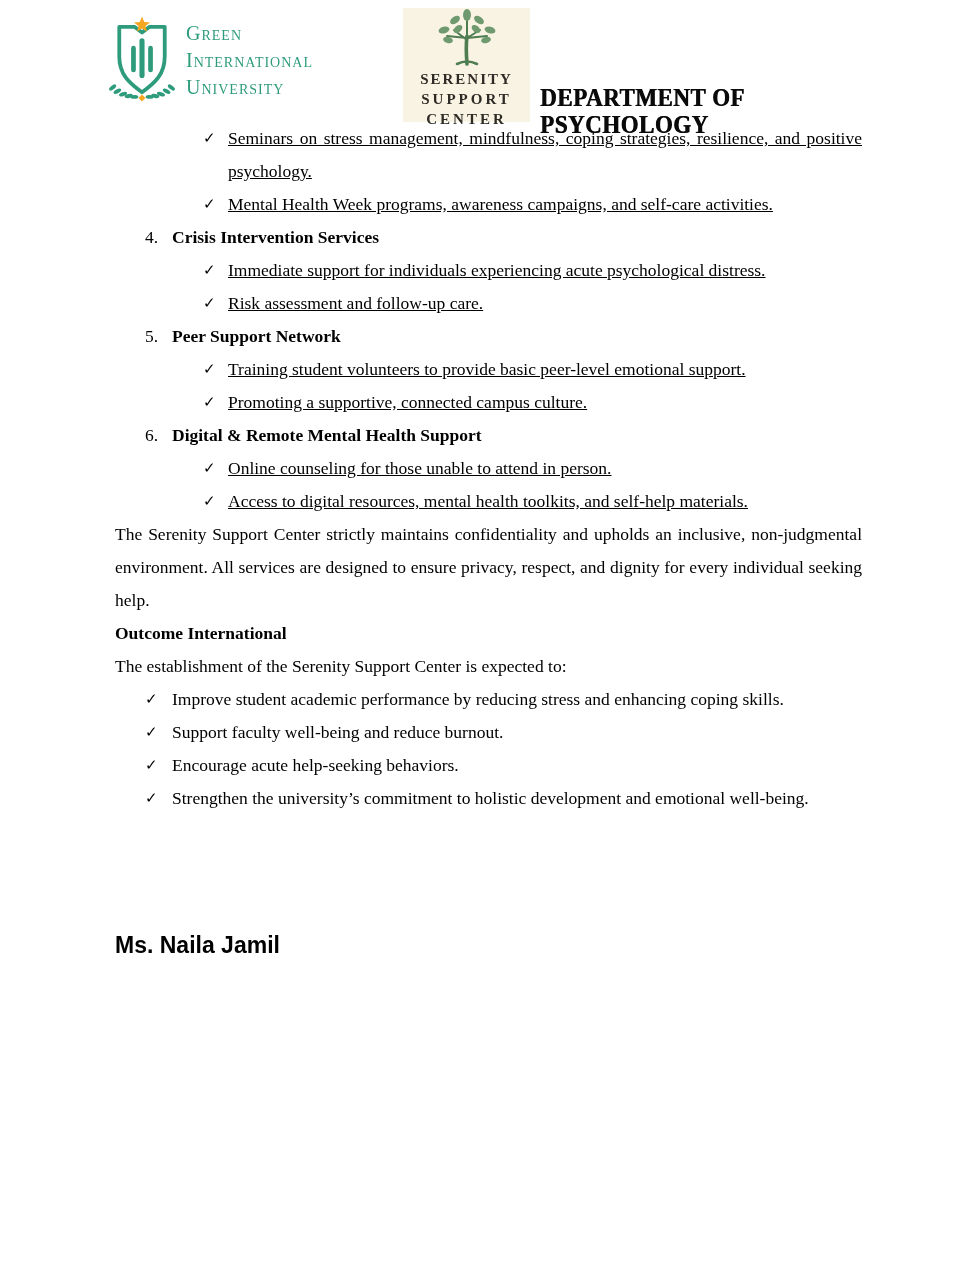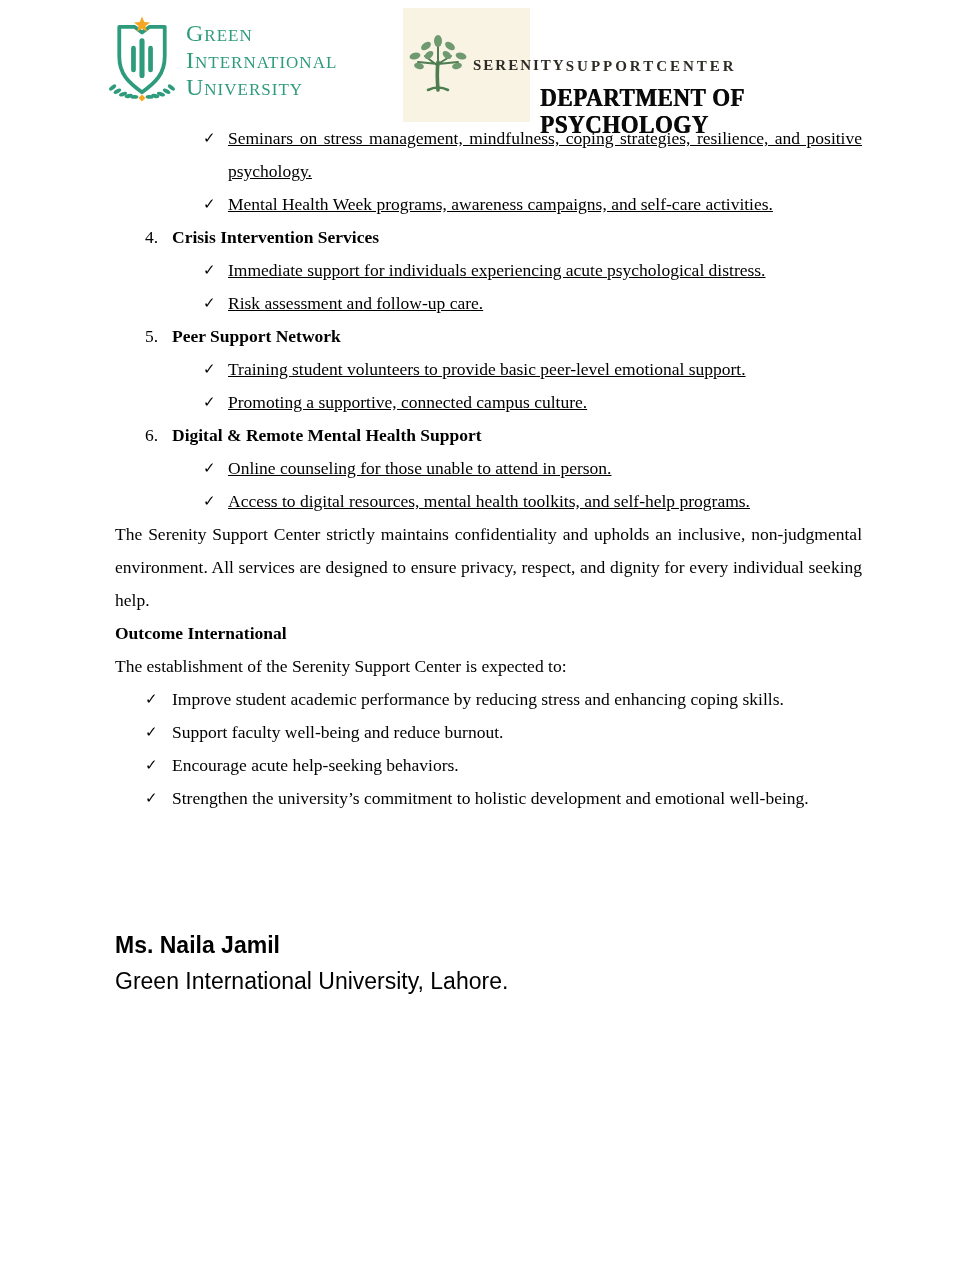--- a/index.html
+++ b/index.html
@@ -4,25 +4,25 @@
 <style>
   html,body { margin:0; padding:0; background:#e8e8e8; }
   .page {
     position:relative; width:975px; height:1262px; margin:0 auto;
     background:#ffffff; overflow:hidden;
     font-family:"Liberation Serif", serif; color:#000;
   }
 
   
   .giu-logo { position:absolute; left:106px; top:14px; display:flex; align-items:center; gap:8px; }
-  .giu-wordmark { color:#2E9C7C; font-size:24px; line-height:27px; letter-spacing:1px;
+  .giu-wordmark { color:#2E9C7C; font-size:20px; line-height:27px; letter-spacing:1px;
                   font-variant:small-caps; font-family:"Liberation Serif", serif; }
   .serenity-box {
     position:absolute; left:403px; top:8px; width:127px; height:114px;
-    background:#F8F3E3; display:flex; flex-direction:row; align-items:center; justify-content:flex-start;
+    background:#F8F3E3; display:flex; flex-direction:column; align-items:center; justify-content:flex-start;
   }
   .serenity-name { font-size:15px; font-weight:bold; letter-spacing:2px; color:#2E2B26; margin-top:1px; }
   .serenity-sub  { font-size:15px; font-weight:bold; letter-spacing:3px; color:#2E2B26; margin-top:3px; }
   .dept-title {
     position:absolute; left:540px; top:85px; width:330px;
     font-family:"Liberation Serif", serif; font-weight:bold; font-size:23px;
     letter-spacing:0.5px; color:#0a0a0a; transform:scaleY(1.05); transform-origin:top left;
     text-shadow:0.6px 0 0 #0a0a0a;
   }
 
@@ -160,21 +160,21 @@
     <div class="numbered">
       <span class="num">6.</span>
       <span class="ntitle">Digital &amp; Remote Mental Health Support</span>
     </div>
     <div class="check-row lvl2">
       <span class="check">✓</span>
       <span class="text">Online counseling for those unable to attend in person.</span>
     </div>
     <div class="check-row lvl2">
       <span class="check">✓</span>
-      <span class="text">Access to digital resources, mental health toolkits, and self-help programs.</span>
+      <span class="text">Access to digital resources, mental health toolkits, and self-help materials.</span>
     </div>
 
     <div class="para">The Serenity Support Center strictly maintains confidentiality and upholds an inclusive, non-judgmental environment. All services are designed to ensure privacy, respect, and dignity for every individual seeking help.</div>
 
     <div class="sec-heading">Outcome International</div>
     <div class="para-plain">The establishment of the Serenity Support Center is expected to:</div>
 
     <div class="check-row lvl1">
       <span class="check">✓</span>
       <span class="text">Improve student academic performance by reducing stress and enhancing coping skills.</span>
@@ -189,17 +189,16 @@
     </div>
     <div class="check-row lvl1">
       <span class="check">✓</span>
       <span class="text">Strengthen the university’s commitment to holistic development and emotional well-being.</span>
     </div>
 
     <div class="sig-spacer"></div>
 
     <div class="signature">
       <div class="sig-name">Ms. Naila Jamil</div>
-      <div>Green International University, Lahore.</div>
     </div>
 
   </div>
 </div>
 
 </body></html>

